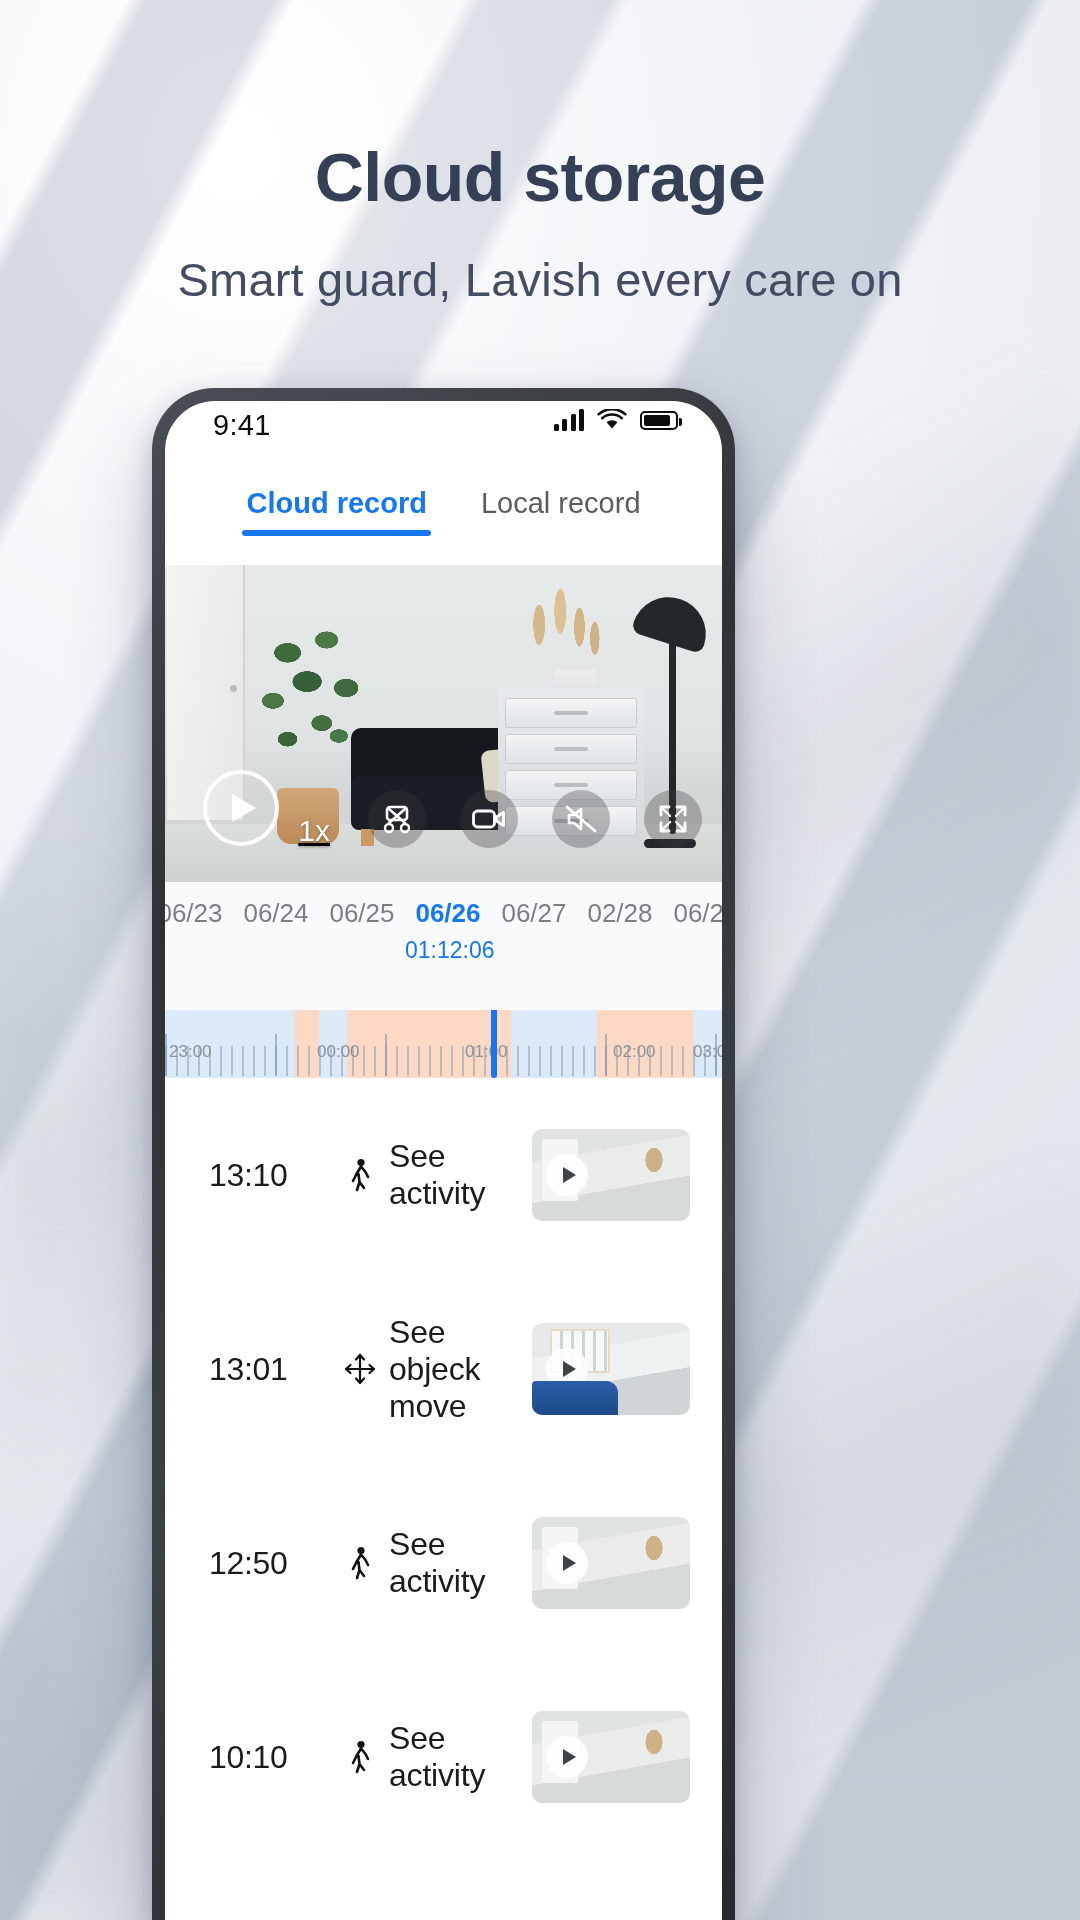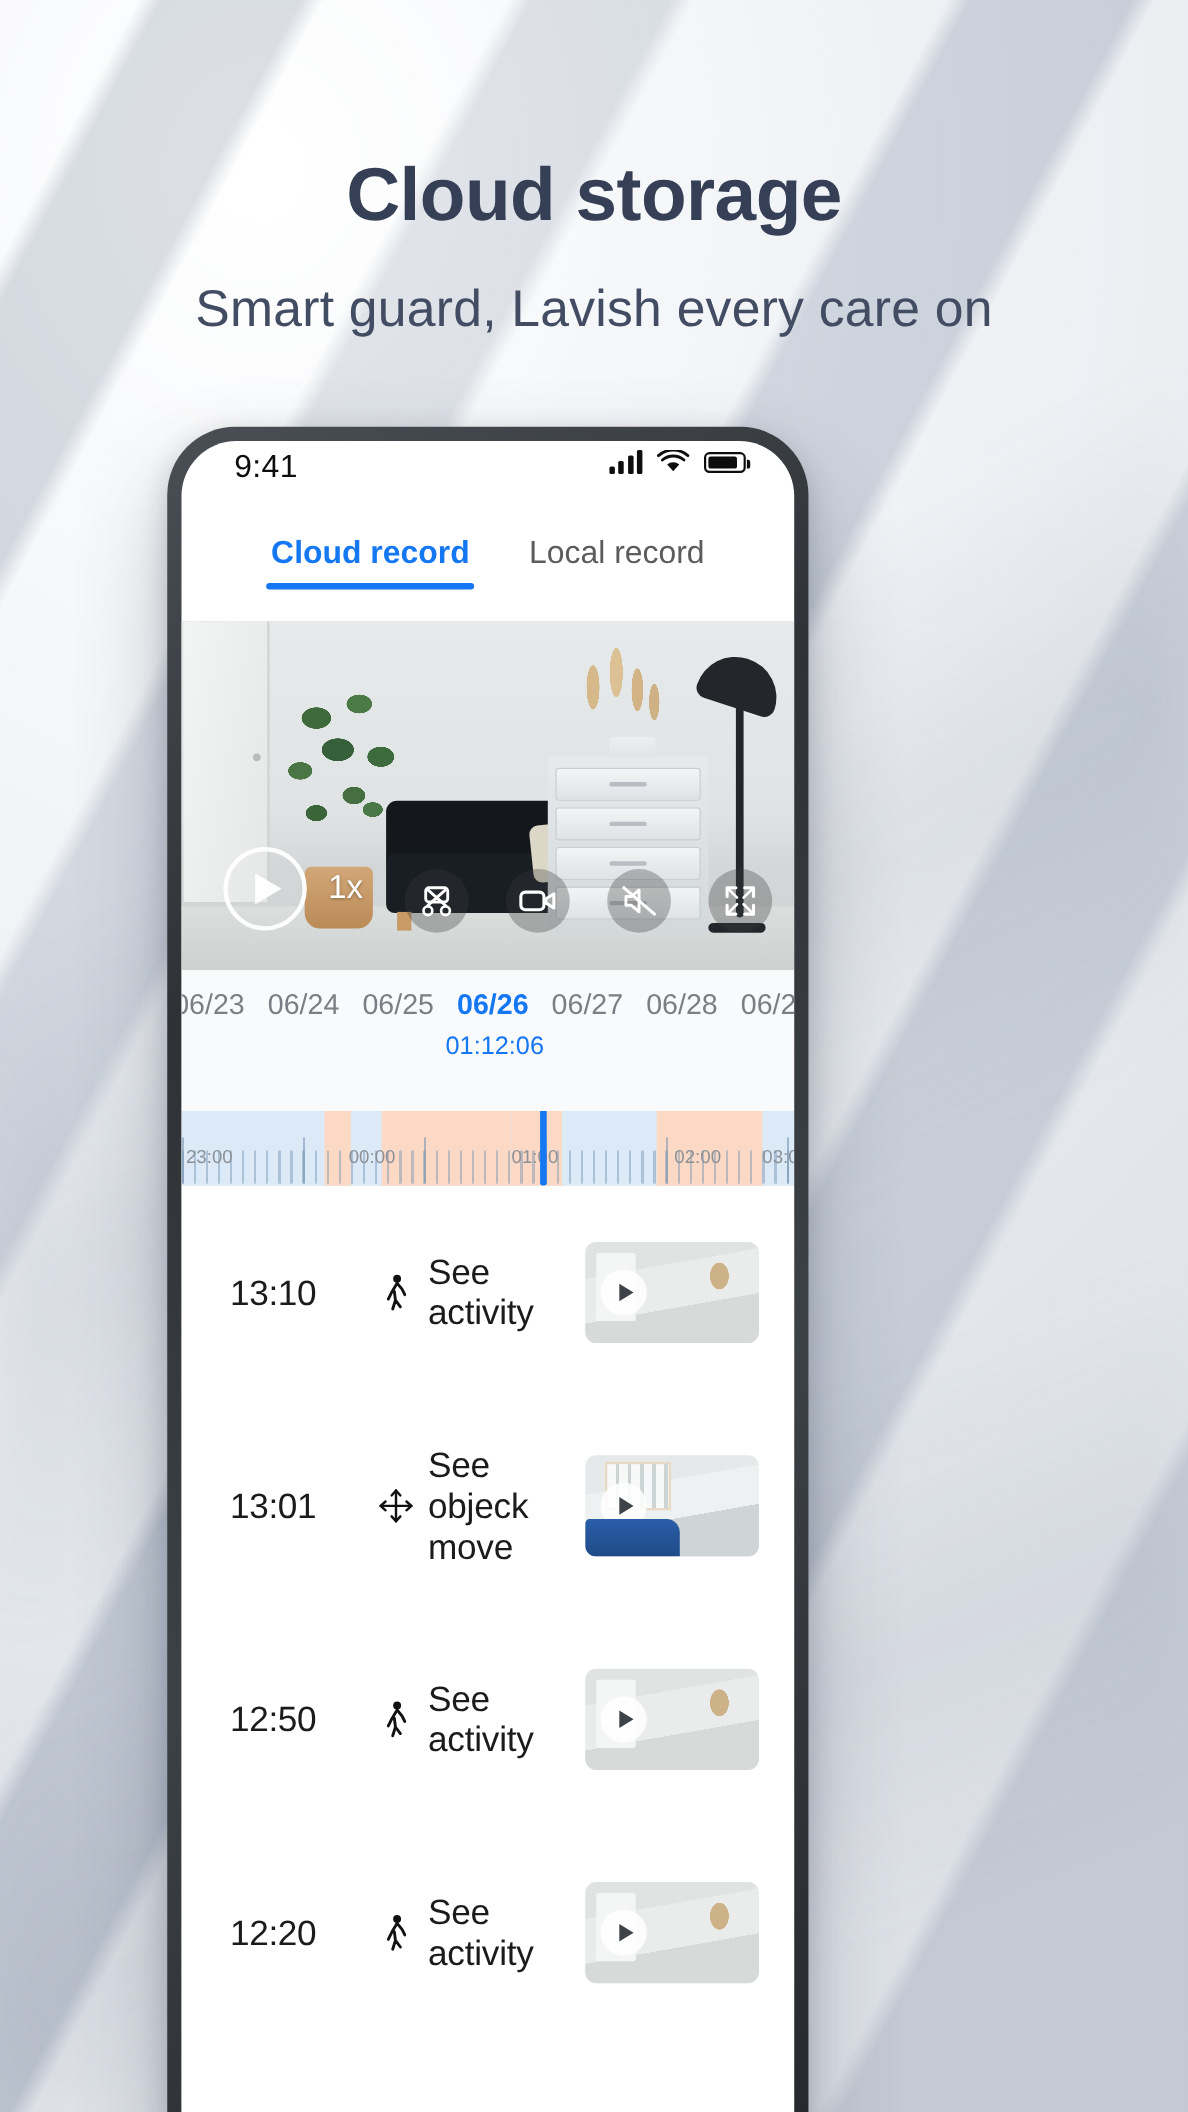--- a/index.html
+++ b/index.html
@@ -145,21 +145,21 @@
     background:#23272b; border-radius:5px; }
   .outlet { position:absolute; right:196px; top:128px; width:26px; height:34px;
     background:#f1f3f4; border:1px solid #d5d9db; border-radius:3px; }
 
   .playbig { position:absolute; left:38px; bottom:36px; width:76px; height:76px;
     border:4px solid rgba(255,255,255,.95); border-radius:50%;
     display:flex; align-items:center; justify-content:center; }
   .playbig .tri { width:0; height:0; border-left:24px solid #fff;
     border-top:14px solid transparent; border-bottom:14px solid transparent; margin-left:6px; }
 
-  .vctrls { position:absolute; right:20px; bottom:34px; display:flex; align-items:flex-start; gap:34px; }
+  .vctrls { position:absolute; right:20px; bottom:34px; display:flex; align-items:flex-end; gap:34px;text-decoration:underline; }
   .speed { font-size:30px; color:#fff; font-weight:500; margin-right:4px;
     text-shadow:0 1px 3px rgba(0,0,0,.35); }
   .cbtn { width:58px; height:58px; border-radius:50%; background:rgba(60,60,60,.32);
     display:flex; align-items:center; justify-content:center; }
 
   
   .datestrip { height:128px; background:#f9fafb; position:relative;
     display:flex; align-items:flex-start; overflow:hidden; padding-top:16px; }
   .dcell { flex:0 0 auto; width:86px; text-align:center; font-size:26px; color:#7b7f85; }
   .dcell.sel { color:#1677f2; font-weight:700; }
@@ -307,21 +307,21 @@
 
     <div class="datestrip">
       <div class="dcell" style="margin-left:-18px">06/23</div>
       <div class="dcell">06/24</div>
       <div class="dcell">06/25</div>
       <div class="dcell sel">
         <span>06/26</span>
         <span class="tstamp">01:12:06</span>
       </div>
       <div class="dcell">06/27</div>
-      <div class="dcell">06/28</div>
+      <div class="dcell">02/28</div>
       <div class="dcell">06/29</div>
     </div>
 
     <div class="timeline">
       <div class="tlseg" style="left:130px;width:24px;background:#fbd9c4"></div>
       <div class="tlseg" style="left:182px;width:118px;background:#fbd9c4"></div>
       <div class="tlseg" style="left:300px;width:46px;background:#fbd9c4"></div>
       <div class="tlseg" style="left:432px;width:96px;background:#fbd9c4"></div>
       <div class="tlticks-lg"></div>
       <div class="tlticks"></div>
@@ -371,21 +371,21 @@
             <path d="M13 8.5 L8.5 16 L5 23 M13 8.5 L17.5 14 L20 19 M10.5 16 L11.5 24 L9 32 M11.5 24 L16 30" stroke="#111" stroke-width="2.6" fill="none" stroke-linecap="round" stroke-linejoin="round"></path>
             </svg>
         </div>
         <div class="elabel">See activity</div>
         <div class="ethumb thumb-a">
             <div class="mini-play"></div>
           </div>
       </div>
 
       <div class="erow">
-        <div class="etime">12:20</div>
+        <div class="etime">10:10</div>
         <div class="eicon">
           <svg width="24" height="34" viewBox="0 0 24 34">
               <circle cx="13" cy="4.5" r="3.6" fill="#111"></circle>
             <path d="M13 8.5 L8.5 16 L5 23 M13 8.5 L17.5 14 L20 19 M10.5 16 L11.5 24 L9 32 M11.5 24 L16 30" stroke="#111" stroke-width="2.6" fill="none" stroke-linecap="round" stroke-linejoin="round"></path>
             </svg>
         </div>
         <div class="elabel">See activity</div>
         <div class="ethumb thumb-a">
             <div class="mini-play"></div>
           </div>

